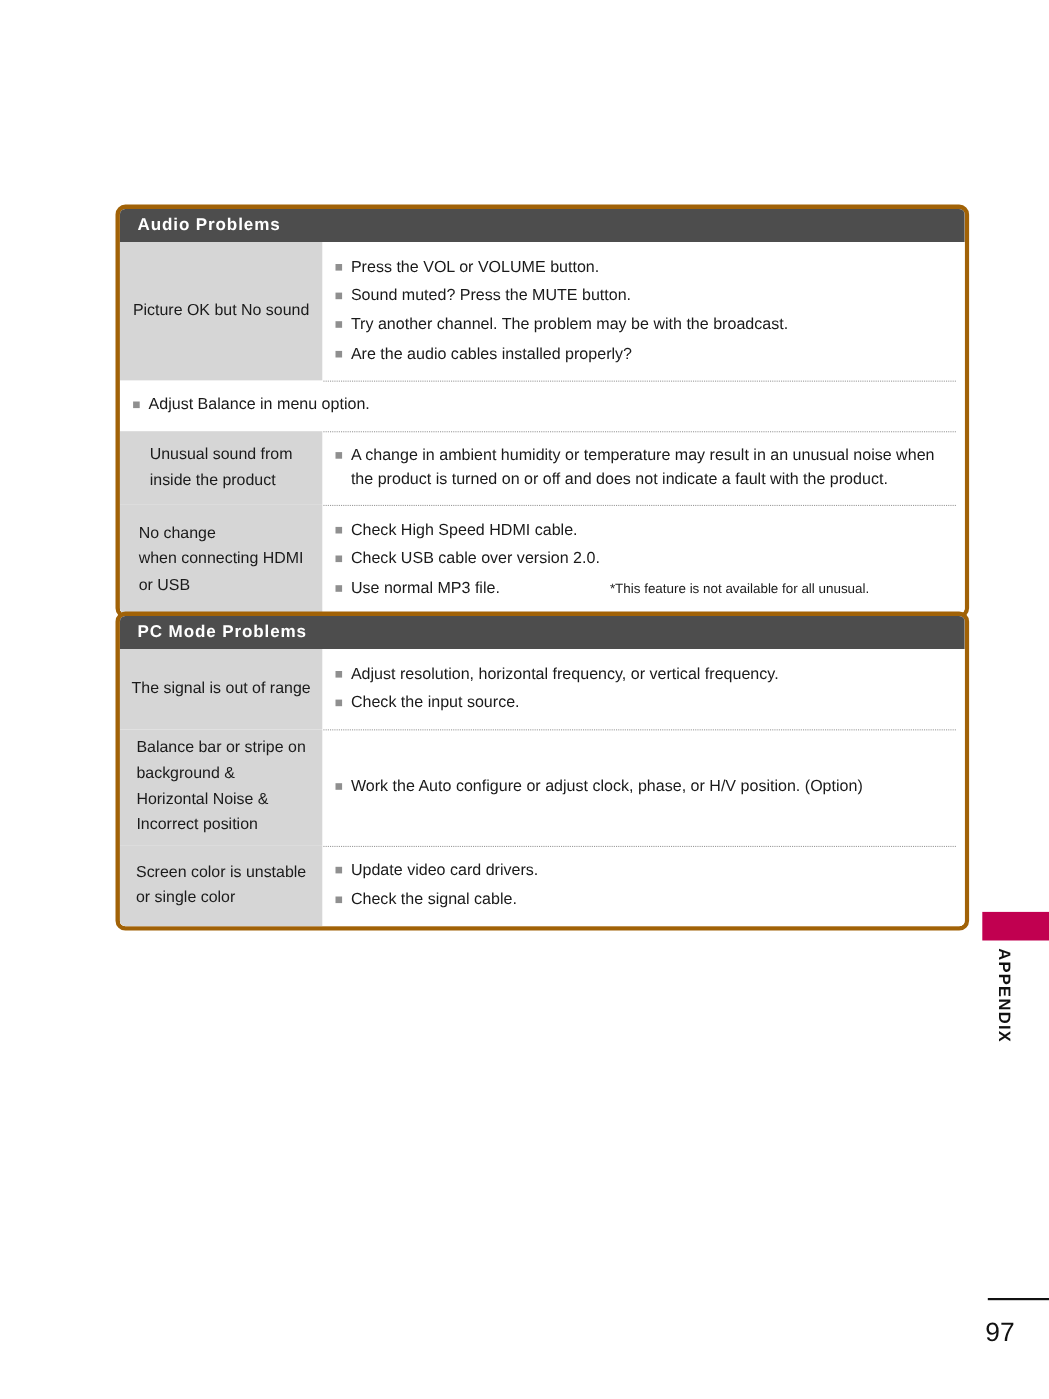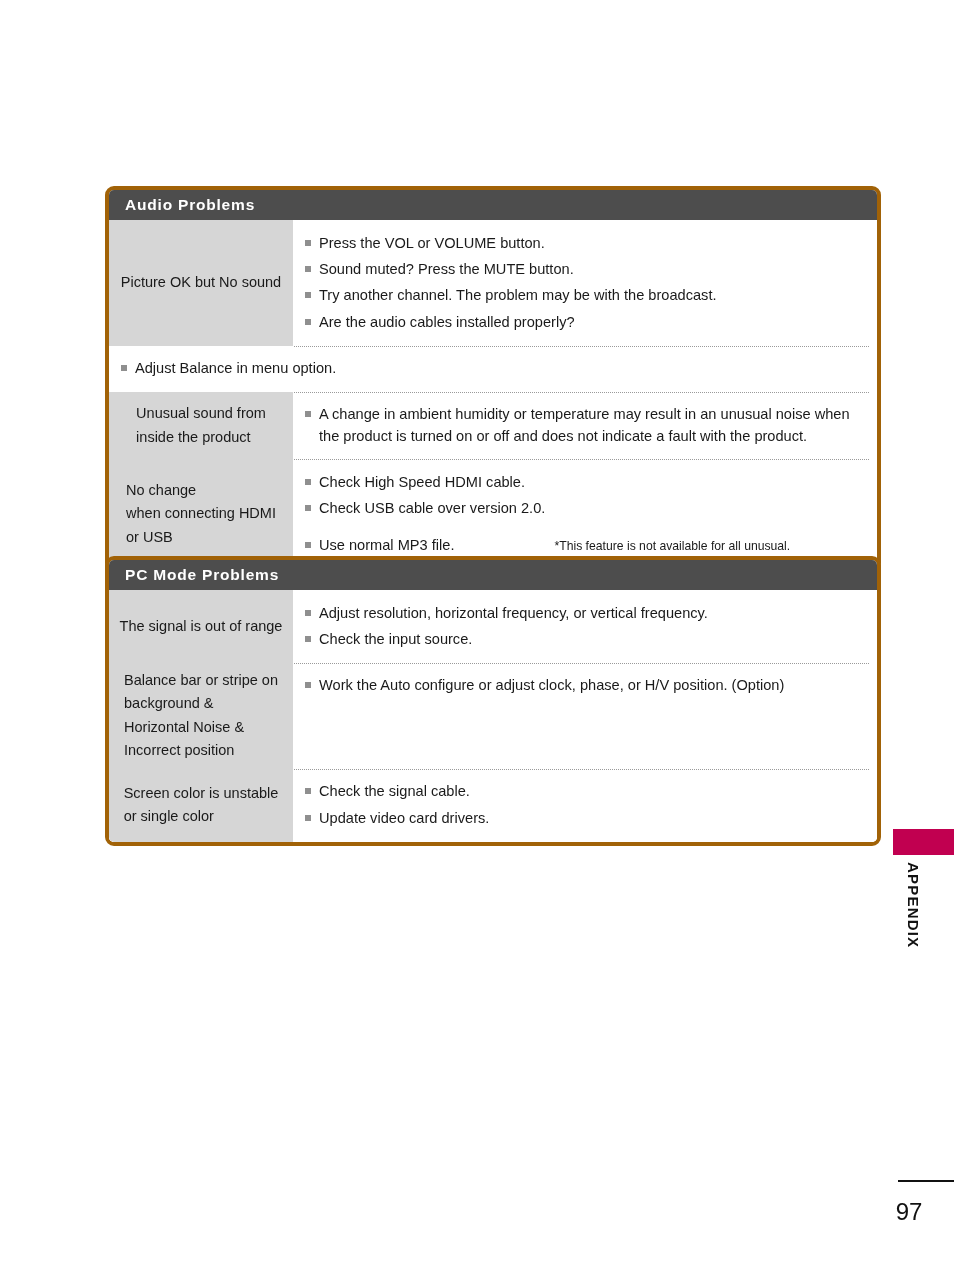--- a/index.html
+++ b/index.html
@@ -85,20 +85,21 @@
   }
   .label-cell span { display: block; }
 
   .content-cell {
     flex: 1 1 auto;
     padding: 10px 10px 10px 12px;
     box-sizing: border-box;
     position: relative;
     display: flex;
     flex-direction: column;
+    justify-content: center;
   }
 
   .bullet-item {
     position: relative;
     padding-left: 14px;
     font-size: 14.6px;
     line-height: 1.46;
     margin: 2.5px 0;
     color: #1a1a1a;
   }
@@ -108,21 +109,20 @@
     top: 7px;
     width: 6px;
     height: 6px;
     background: #8f8f8f;
     display: block;
   }
 
   .footnote-row {
     display: flex;
     align-items: baseline;
-    margin-top: 10px;
   }
   .footnote-row .bullet-item { flex: 0 0 auto; margin-right: 0; }
   .footnote {
     font-size: 12.2px;
     color: #1a1a1a;
     margin-left: 100px;
     white-space: nowrap;
   }
 
   
@@ -259,22 +259,22 @@
           </div>
         </div>
         <div class="row">
           <div class="label-cell">
             <div>
               <span>Screen color is unstable</span>
               <span>or single color</span>
             </div>
           </div>
           <div class="content-cell">
+            <div class="bullet-item"><span class="bullet-square"></span><span>Update video card drivers.</span></div>
             <div class="bullet-item"><span class="bullet-square"></span><span>Check the signal cable.</span></div>
-            <div class="bullet-item"><span class="bullet-square"></span><span>Update video card drivers.</span></div>
           </div>
         </div>
       </div>
   </div>
 
   <div id="appendix-tab"></div>
   <div id="appendix-label">
     <span class="vtext">APPENDIX</span>
   </div>
 

